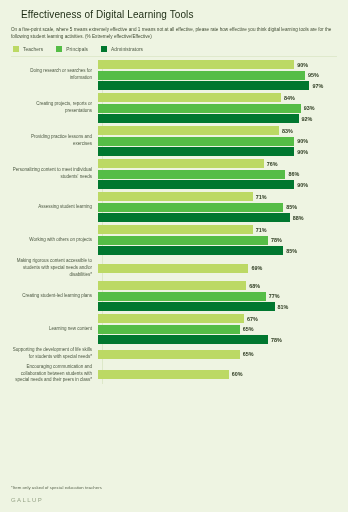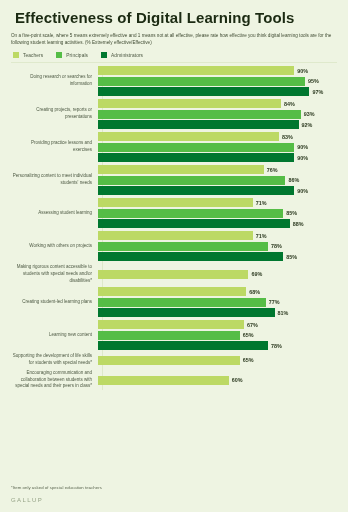--- a/index.html
+++ b/index.html
@@ -15,25 +15,25 @@
   }
   #chart-card {
     position: relative;
     width: 348px;
     height: 512px;
     background: #eef4e2;
     box-sizing: border-box;
     padding: 9px 11px 0 11px;
   }
   #chart-title {
-    font-size: 15px;
-    font-weight: bold;
+    font-size: 10px;
+    font-weight: normal;
     color: #1b2a12;
     letter-spacing: 0.1px;
-    margin: 0 0 5px 4px;
+    margin: 0 0 5px 10px;
     line-height: 1.2;
   }
   #chart-subtitle {
     font-size: 4.6px;
     color: #3e4a31;
     line-height: 1.55;
     margin: 0 0 6px 0;
     max-width: 322px;
     letter-spacing: 0.02px;
   }

